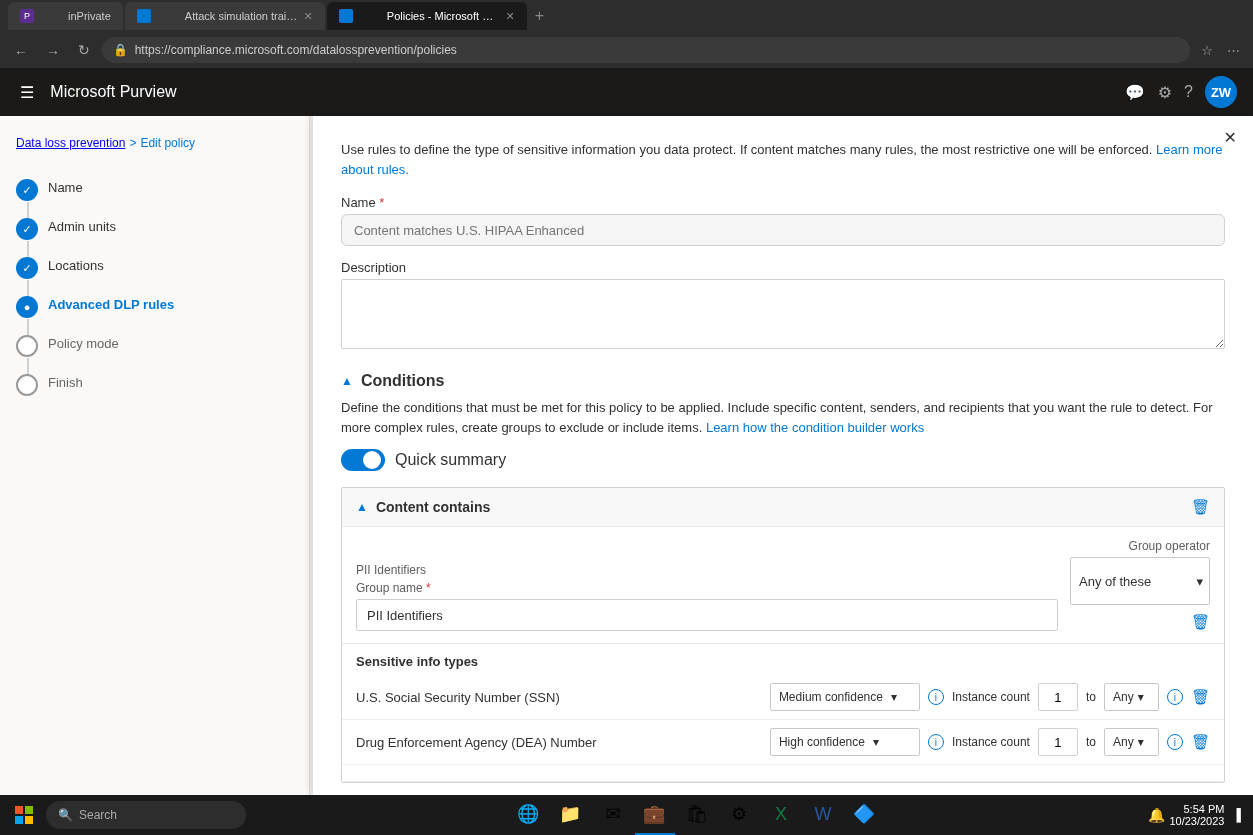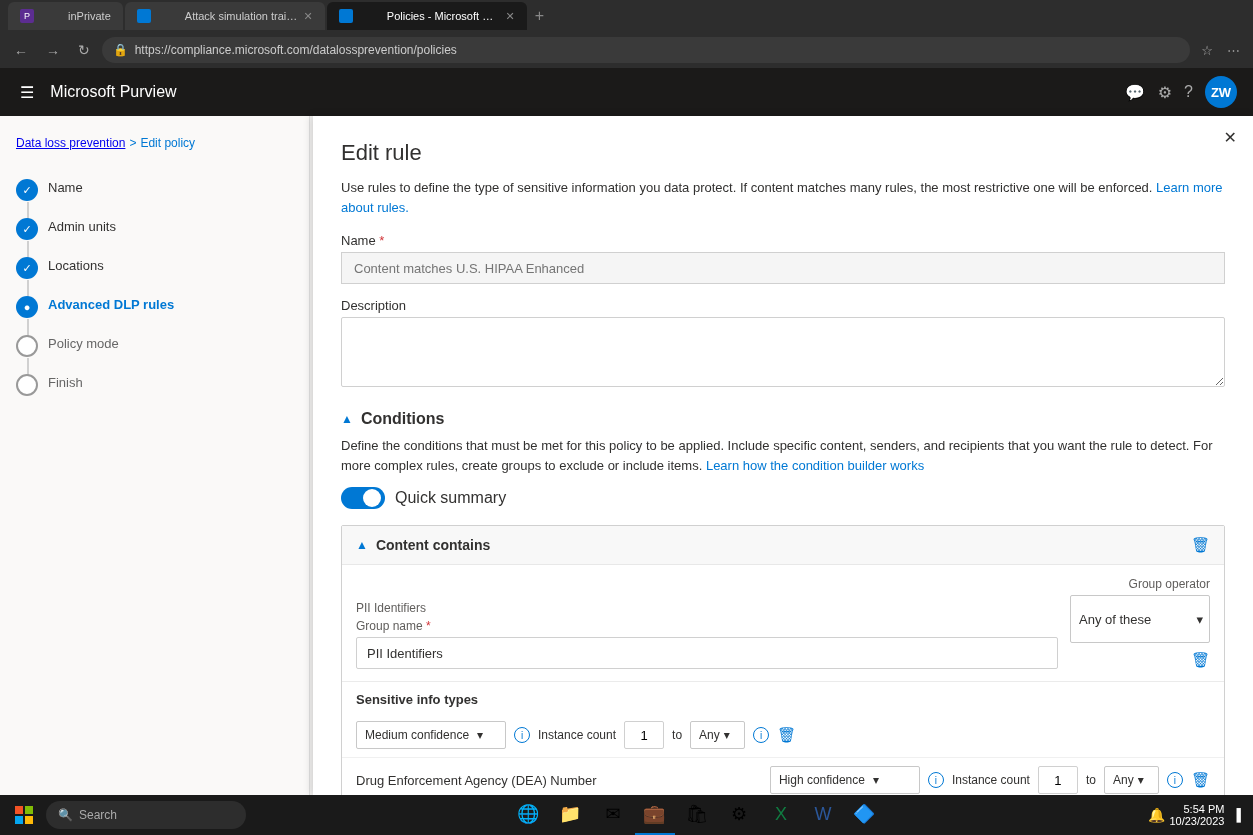--- a/index.html
+++ b/index.html
@@ -42,21 +42,21 @@
     .main-panel { flex: 1; display: flex; justify-content: flex-end; position: relative; }
     .edit-rule-panel { width: 940px; background: white; height: 100%; overflow-y: auto; box-shadow: -2px 0 8px rgba(0,0,0,0.15); position: relative; padding: 24px 28px 80px 28px; }
 
     .panel-close-btn { position: absolute; top: 12px; right: 16px; font-size: 16px; cursor: pointer; color: #323130; background: none; border: none; }
 
     .panel-title { font-size: 22px; font-weight: 300; color: #323130; margin-bottom: 12px; }
     .panel-desc { font-size: 13px; color: #323130; margin-bottom: 16px; line-height: 1.5; }
     .panel-desc a { color: #0078d4; text-decoration: none; }
 
     .field-label { font-size: 13px; color: #323130; margin-bottom: 4px; font-weight: 400; }
-    .text-input { width: 100%; height: 32px; border: 1px solid #d0d0d0; background: #f5f5f5; padding: 0 12px; font-size: 13px; color: #666; outline: none; border-radius: 0; }
+    .text-input { width: 100%; height: 32px; border: 1px solid #d0d0d0; background: #f5f5f5; padding: 0 12px; font-size: 13px; color: #666; outline: none; border-radius: 6px; }
     .textarea-input { width: 100%; height: 70px; border: 1px solid #d0d0d0; background: white; padding: 8px 12px; font-size: 13px; color: #323130; outline: none; border-radius: 2px; resize: vertical; }
 
     .section-header { display: flex; align-items: center; gap: 8px; margin: 20px 0 8px 0; }
     .section-toggle { color: #0078d4; font-size: 12px; cursor: pointer; }
     .section-title { font-size: 16px; font-weight: 600; color: #323130; }
 
     .conditions-desc { font-size: 13px; color: #323130; margin-bottom: 12px; line-height: 1.5; }
     .conditions-desc a { color: #0078d4; text-decoration: none; }
 
     .quick-summary { display: flex; align-items: center; gap: 10px; margin-bottom: 16px; }
@@ -185,21 +185,20 @@
         <span class="step-label inactive">Finish</span>
       </div>
     </div>
   </div>
 
   <div class="main-panel">
     <div style="flex:1; background:#f3f2f1;"></div>
     <div class="edit-rule-panel">
       <button class="panel-close-btn">✕</button>
 
-      <h2 class="panel-title">Edit rule</h2>
 
       <p class="panel-desc">
         <span>Use rules to define the type of sensitive information you data protect. If content matches many rules, the most restrictive one will be enforced.</span>
         <a href="#">Learn more about rules.</a>
       </p>
 
       <div class="field-block">
         <div class="field-label">
           <span>Name</span><span style="color:#d13438;"> *</span>
         </div>
@@ -252,20 +251,21 @@
               <span>Any of these</span>
               <span style="margin-left:auto;">▾</span>
             </div>
             <button class="delete-btn" style="margin-top:4px;">🗑</button>
           </div>
         </div>
 
         <div class="sensitive-info-label">Sensitive info types</div>
 
         <div class="info-row">
+          <span class="info-row-name">U.S. Social Security Number (SSN)</span>
           <div class="select-box" style="min-width:150px;">
             <span>Medium confidence</span>
             <span style="margin-left:4px;">▾</span>
           </div>
           <button class="info-btn">i</button>
           <span class="instance-label">Instance count</span>
           <input type="text" class="count-input" value="1" style="">
           <span class="to-label">to</span>
           <div class="select-box" style="min-width:55px;">
             <span>Any</span>

